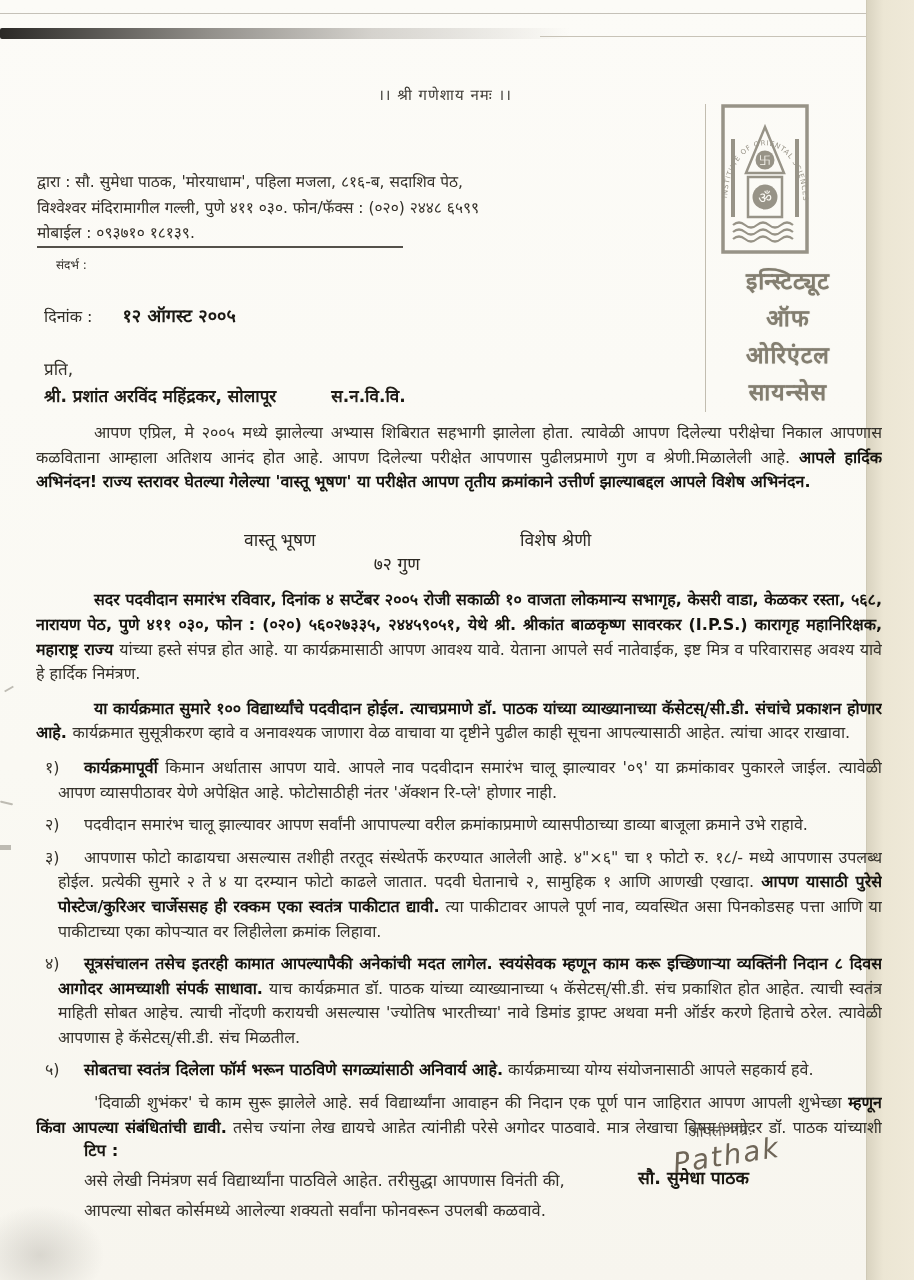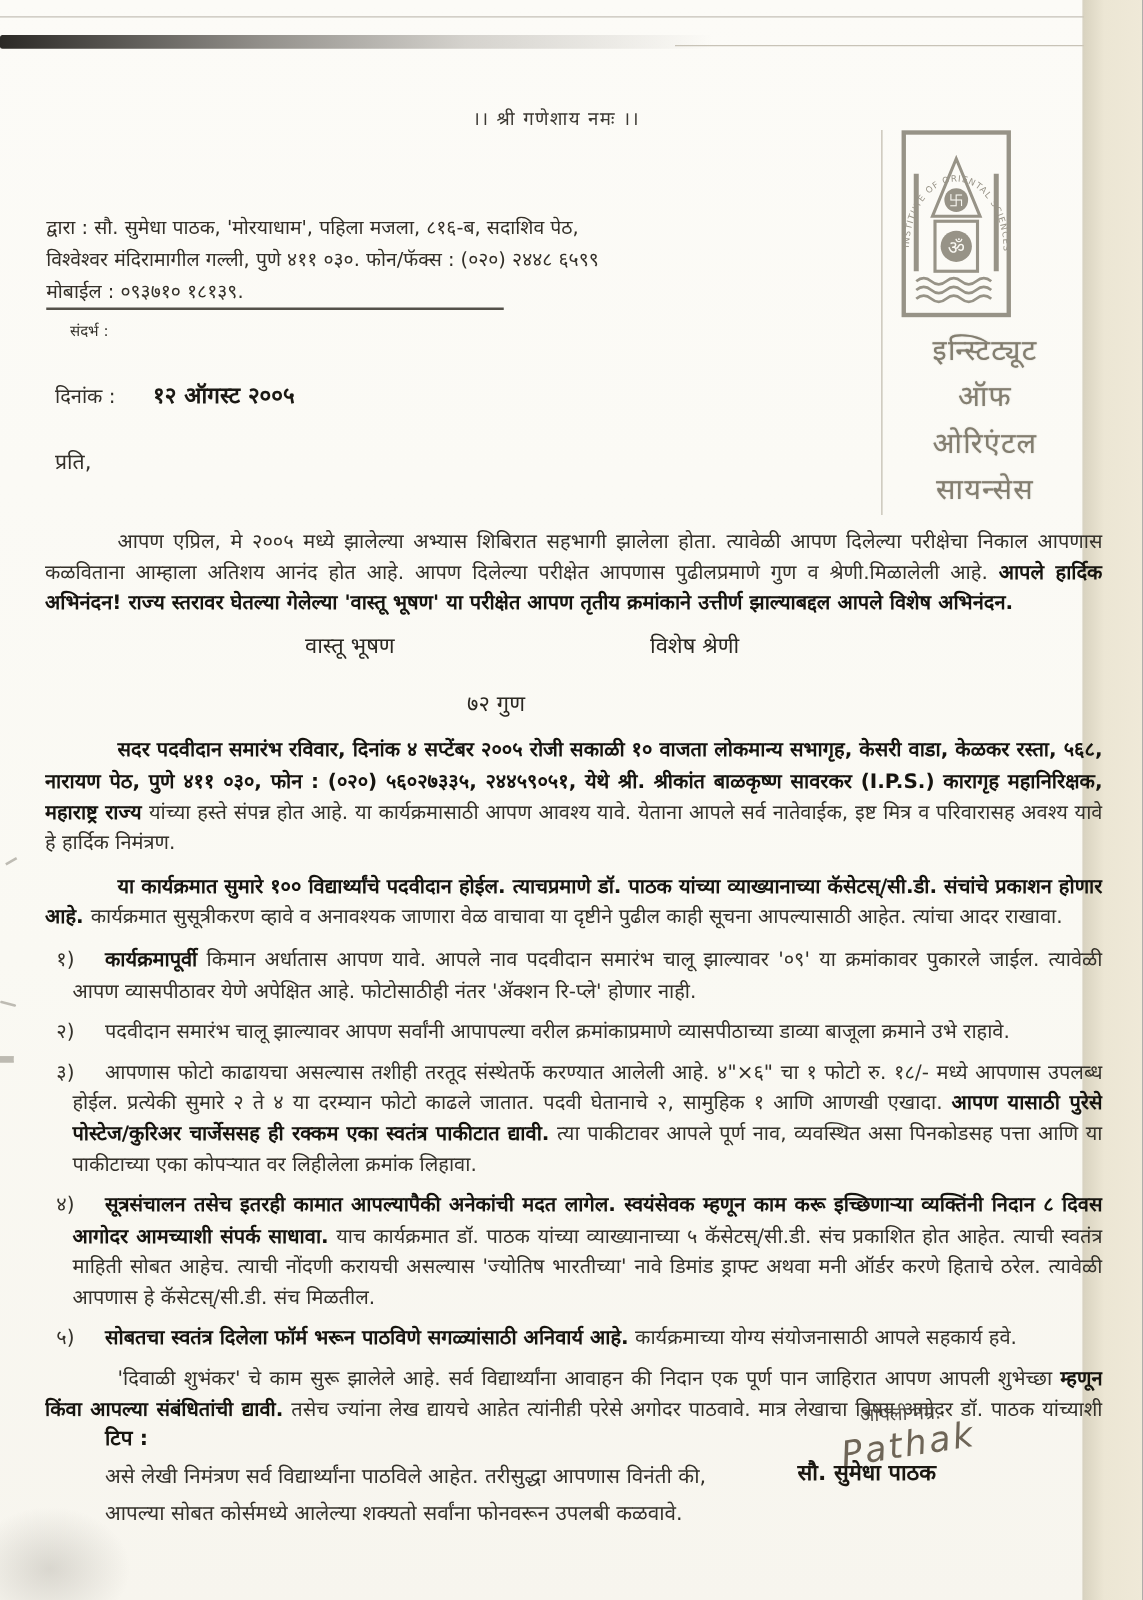--- a/index.html
+++ b/index.html
@@ -34,37 +34,37 @@
   
   .invocation { position:absolute; left:0; top:84px; width:890px; text-align:center;
     font-size:15px; letter-spacing:1px; color:#3c3933; }
 
   .sender { position:absolute; left:37px; top:170px; width:650px; font-size:15.5px; line-height:25.5px; color:#332f28; }
   .sender-rule { position:absolute; left:37px; top:246px; width:366px; height:2px; background:#54514a; }
 
   
   .stamp { position:absolute; left:714px; top:103px; width:150px; }
   .stamp svg { display:block; margin-left:6px; opacity:.88; }
-  .stamp-names { margin-top:8px; width:148px; text-align:center; font-size:23px; font-weight:400;
+  .stamp-names { margin-top:8px; width:148px; text-align:center; font-size:23px; font-weight:700;
     color:#837e70; line-height:37px; letter-spacing:1px; text-shadow:0 0 1px rgba(131,126,112,.6); }
 
   
   .ref-label   { position:absolute; left:56px; top:256px; font-size:12px; }
   .date-row    { position:absolute; left:44px; top:303px; font-size:16px; }
   .date-value  { font-size:18px; font-weight:700; color:#1b1914; margin-left:30px; }
   .rcpt-sal    { position:absolute; left:44px; top:357px; font-size:17px; }
   .rcpt-row    { position:absolute; left:44px; top:384px; font-size:17px; font-weight:700; color:#201d17; }
   .rcpt-greet  { margin-left:55px; font-weight:700; }
 
   
   .flow { position:absolute; left:36px; top:421px; width:846px; height:712px; overflow:hidden;
     font-size:16px; line-height:24.6px; text-align:justify; color:#34312a; }
   .para { text-indent:58px; margin-bottom:10px; }
   .b { font-weight:700; color:#16140f; }
-  .result-line { display:flex; text-align:left; text-indent:0; margin:2px 0 12px 208px; font-size:17.5px; color:#2b2822; }
+  .result-line { display:flex; text-align:left; text-indent:0; margin:2px 0 12px 208px; font-size:17.5px; color:#2b2822;align-items:center; }
   .result-line .rl-course { margin-right:58px; }
   .result-line .rl-marks  { margin-right:100px;margin-top:47px; }
   .item { position:relative; padding-left:22px; margin-bottom:8px; }
   .item-num { position:absolute; left:9px; top:0; text-indent:0; font-size:16px; }
   .item-text { display:block; text-indent:26px; }
 
   
   .note { position:absolute; left:84px; top:1136px; width:600px; display:flex; font-size:16.5px; line-height:30px;flex-direction:column; }
   .note-label { font-weight:700; color:#17150f; margin-right:18px; white-space:nowrap; }
   .sig { position:absolute; left:638px; top:1118px; width:230px; }
@@ -128,20 +128,23 @@
       <div>ओरिएंटल</div>
       <div>सायन्सेस</div>
     </div>
   </div>
 
   <div class="ref-label">संदर्भ :</div>
   <div class="date-row">
     <span>दिनांक :</span><span class="date-value">१२ ऑगस्ट २००५</span>
   </div>
   <div class="rcpt-sal">प्रति,</div>
+  <div class="rcpt-row">
+    <span>श्री. प्रशांत अरविंद महिंद्रकर, सोलापूर</span><span class="rcpt-greet">स.न.वि.वि.</span>
+  </div>
 
   <div class="flow">
 
     <p class="para"><span>आपण एप्रिल, मे २००५ मध्ये झालेल्या अभ्यास शिबिरात सहभागी झालेला होता. त्यावेळी आपण दिलेल्या परीक्षेचा निकाल आपणास कळविताना आम्हाला अतिशय आनंद होत आहे. आपण दिलेल्या परीक्षेत आपणास पुढीलप्रमाणे गुण व श्रेणी.मिळालेली आहे. </span><span class="b">आपले हार्दिक अभिनंदन! राज्य स्तरावर घेतल्या गेलेल्या 'वास्तू भूषण' या परीक्षेत आपण तृतीय क्रमांकाने उत्तीर्ण झाल्याबद्दल आपले विशेष अभिनंदन.</span></p>
 
     <div class="result-line">
       <span class="rl-course">वास्तू भूषण</span>
       <span class="rl-marks">७२ गुण</span>
       <span class="rl-grade">विशेष श्रेणी</span>
     </div>

